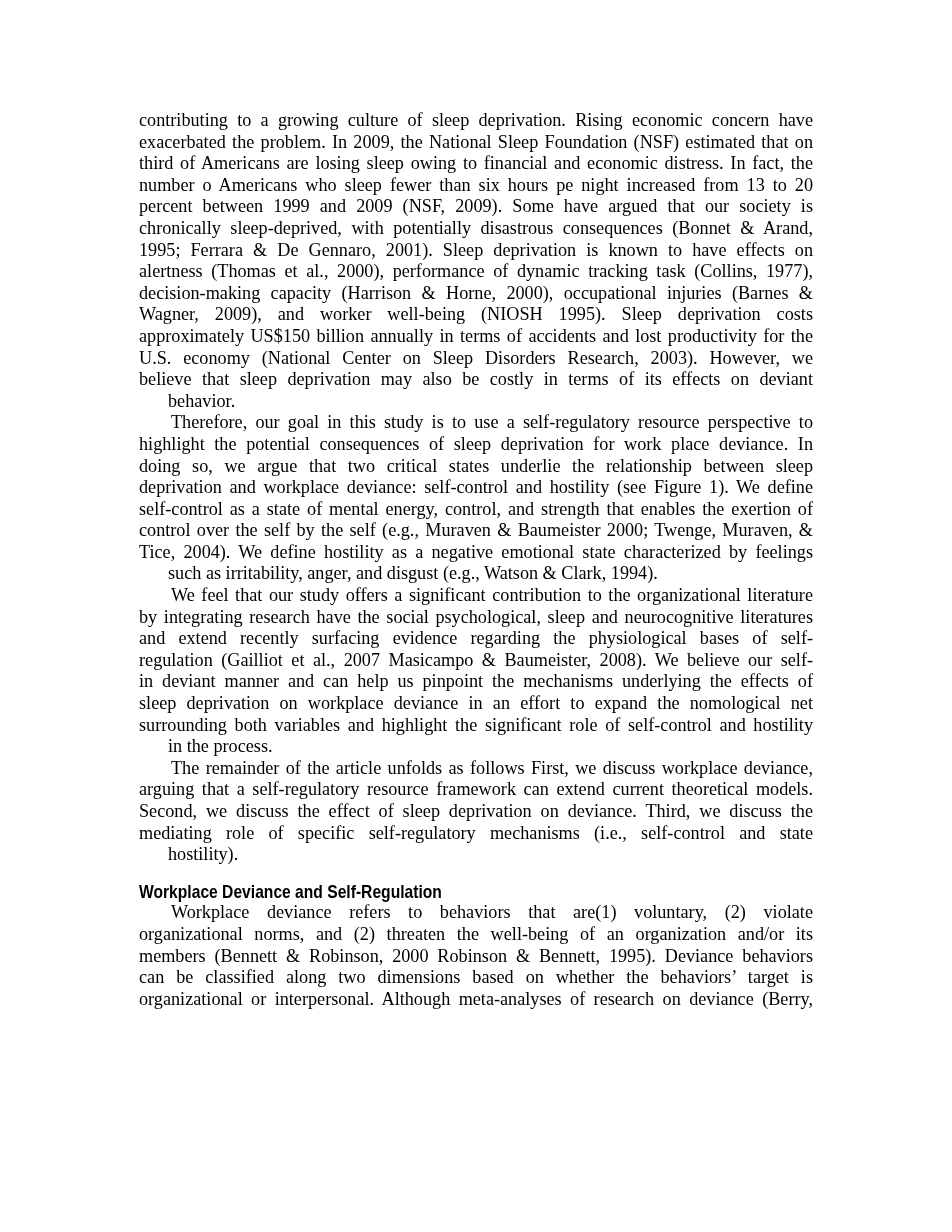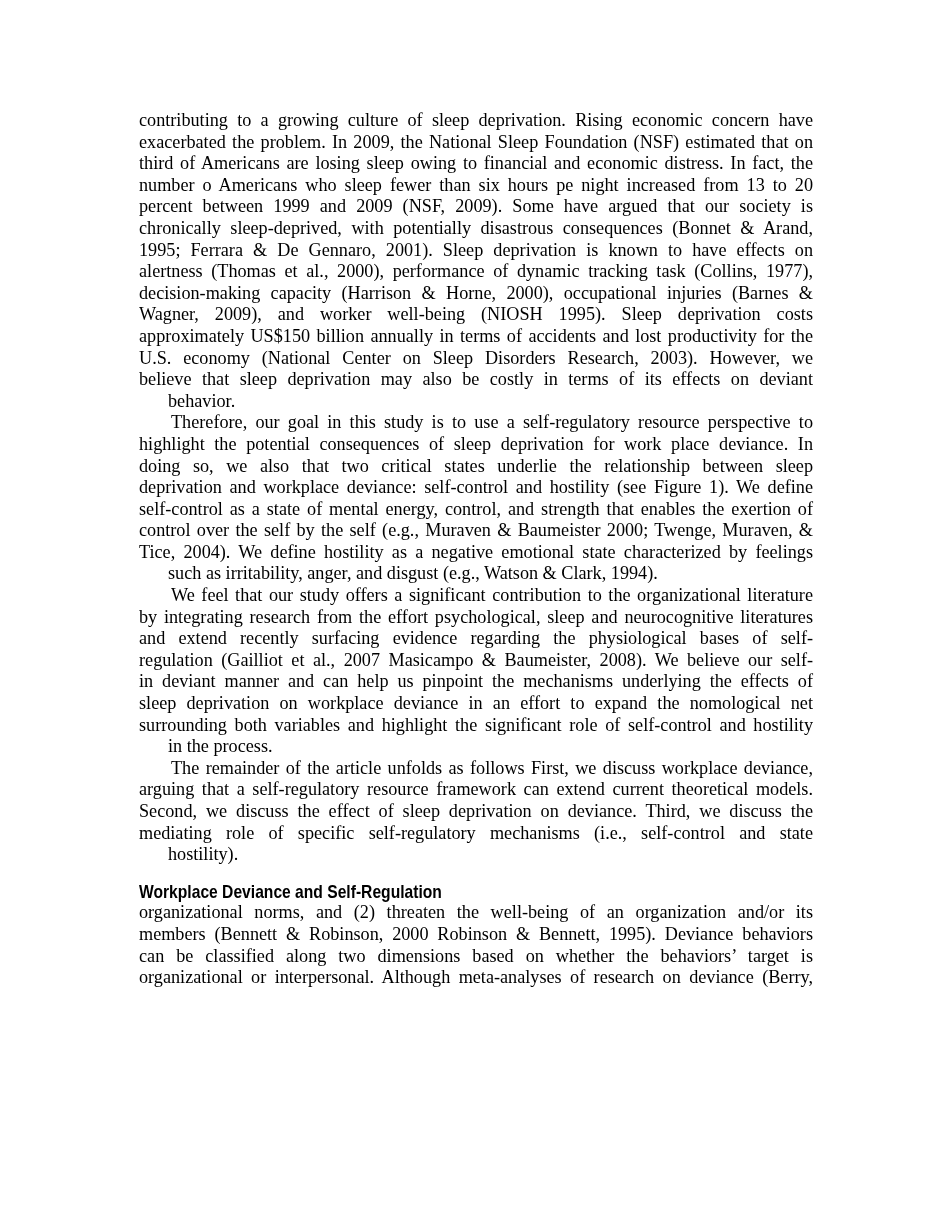--- a/index.html
+++ b/index.html
@@ -61,38 +61,39 @@
       <div class="line">1995; Ferrara &amp; De Gennaro, 2001). Sleep deprivation is known to have effects on</div>
       <div class="line">alertness (Thomas et al., 2000), performance of dynamic tracking task (Collins, 1977),</div>
       <div class="line">decision-making capacity (Harrison &amp; Horne, 2000), occupational injuries (Barnes &amp;</div>
       <div class="line">Wagner, 2009), and worker well-being (NIOSH 1995). Sleep deprivation costs</div>
       <div class="line">approximately US$150 billion annually in terms of accidents and lost productivity for the</div>
       <div class="line">U.S. economy (National Center on Sleep Disorders Research, 2003). However, we</div>
       <div class="line">believe that sleep deprivation may also be costly in terms of its effects on deviant</div>
       <div class="line para-end">behavior.</div>
       <div class="line indent">Therefore, our goal in this study is to use a self-regulatory resource perspective to</div>
       <div class="line">highlight the potential consequences of sleep deprivation for work place deviance. In</div>
-      <div class="line">doing so, we also that two critical states underlie the relationship between sleep</div>
+      <div class="line">doing so, we argue that two critical states underlie the relationship between sleep</div>
       <div class="line">deprivation and workplace deviance: self-control and hostility (see Figure 1). We define</div>
       <div class="line">self-control as a state of mental energy, control, and strength that enables the exertion of</div>
       <div class="line">control over the self by the self (e.g., Muraven &amp; Baumeister 2000; Twenge, Muraven, &amp;</div>
       <div class="line">Tice, 2004). We define hostility as a negative emotional state characterized by feelings</div>
       <div class="line para-end">such as irritability, anger, and disgust (e.g., Watson &amp; Clark, 1994).</div>
       <div class="line indent">We feel that our study offers a significant contribution to the organizational literature</div>
-      <div class="line">by integrating research from the effort psychological, sleep and neurocognitive literatures</div>
+      <div class="line">by integrating research have the social psychological, sleep and neurocognitive literatures</div>
       <div class="line">and extend recently surfacing evidence regarding the physiological bases of self-</div>
       <div class="line">regulation (Gailliot et al., 2007 Masicampo &amp; Baumeister, 2008). We believe our self-</div>
       <div class="line">in deviant manner and can help us pinpoint the mechanisms underlying the effects of</div>
       <div class="line">sleep deprivation on workplace deviance in an effort to expand the nomological net</div>
       <div class="line">surrounding both variables and highlight the significant role of self-control and hostility</div>
       <div class="line para-end">in the process.</div>
       <div class="line indent">The remainder of the article unfolds as follows First, we discuss workplace deviance,</div>
       <div class="line">arguing that a self-regulatory resource framework can extend current theoretical models.</div>
       <div class="line">Second, we discuss the effect of sleep deprivation on deviance. Third, we discuss the</div>
       <div class="line">mediating role of specific self-regulatory mechanisms (i.e., self-control and state</div>
       <div class="line para-end">hostility).</div>
       <div class="heading">Workplace Deviance and Self-Regulation</div>
+      <div class="line indent">Workplace deviance refers to behaviors that are(1) voluntary, (2) violate</div>
       <div class="line">organizational norms, and (2) threaten the well-being of an organization and/or its</div>
       <div class="line">members (Bennett &amp; Robinson, 2000 Robinson &amp; Bennett, 1995). Deviance behaviors</div>
       <div class="line">can be classified along two dimensions based on whether the behaviors’ target is</div>
       <div class="line">organizational or interpersonal. Although meta-analyses of research on deviance (Berry,</div>
     </div>
 </div>
 
 </body></html>

